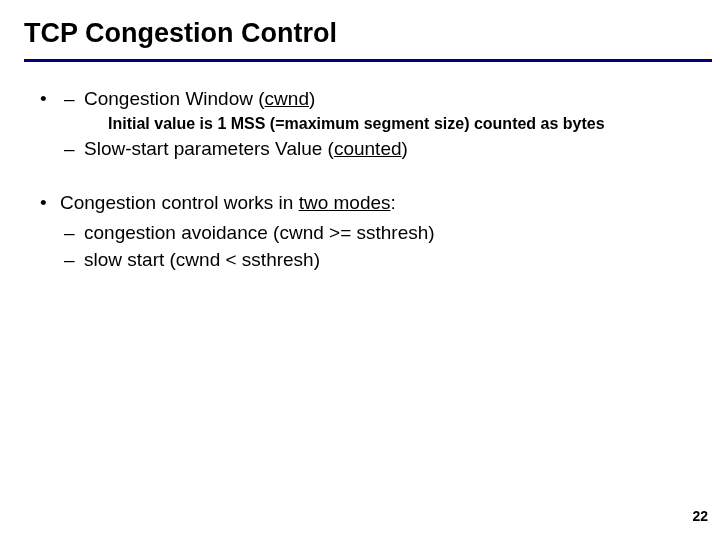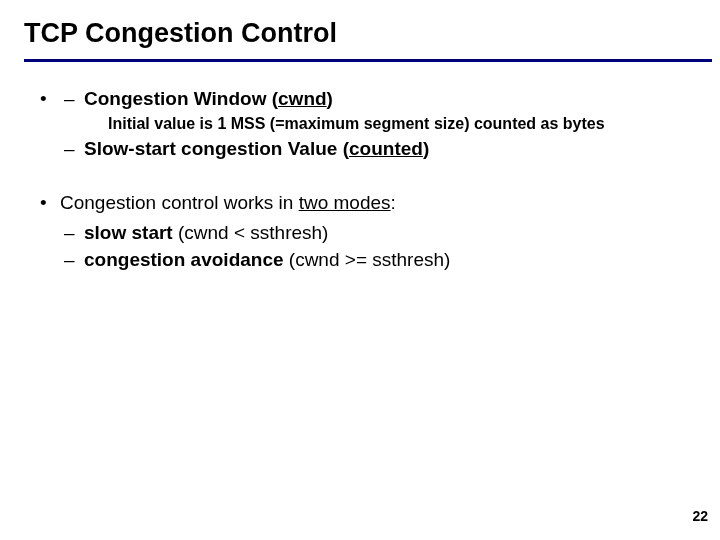--- a/index.html
+++ b/index.html
@@ -8,52 +8,52 @@
   .title { font-size: 27px; font-weight: bold; margin-bottom: 10px; }
   .rule { height: 3px; background: #00007a; margin: 4px 0 24px 0; }
   .content { padding-left: 8px; }
   ul.l1 { list-style: none; }
   ul.l1 > li { position: relative; padding-left: 28px; margin-bottom: 28px; font-size: 19px; line-height: 1.35; }
   ul.l1 > li::before { content: "•"; position: absolute; left: 8px; top: 0; font-size: 19px; }
   ul.l2 { list-style: none; margin-top: 4px; }
   ul.l2 > li { position: relative; padding-left: 24px; font-size: 19px; line-height: 1.35; margin-top: 2px; }
   ul.l2 > li::before { content: "–"; position: absolute; left: 4px; top: 0; }
   .sub { font-size: 16px; padding-left: 24px; margin-top: 2px; line-height: 1.3; font-weight: bold; }
-  .b { font-weight: bold; }
+  .b { font-weight: normal; }
   .u { text-decoration: underline; }
   .pagenum { position: absolute; right: 20px; bottom: 16px; font-size: 14px; font-weight: bold; }
 </style>
 </head>
 <body>
 <div class="slide">
 
   <div class="title">TCP Congestion Control</div>
   <div class="rule"></div>
 
   <div class="content">
     <ul class="l1">
       <li>
         <ul class="l2">
           <li>
             <span class="b"><span>Congestion Window (</span><span class="u">cwnd</span><span>)</span></span>
             <div class="sub">Initial value is 1 MSS (=maximum segment size) counted as bytes</div>
           </li>
           <li>
-            <span class="b"><span>Slow-start congestion Value (</span><span class="u">counted</span><span>)</span></span>
+            <span class="b"><span>Slow-start parameters Value (</span><span class="u">counted</span><span>)</span></span>
           </li>
         </ul>
       </li>
       <li>
         <span><span>Congestion control works in </span><span class="u">two modes</span><span>:</span></span>
         <ul class="l2">
           <li>
-            <span class="b">slow start</span><span> (cwnd &lt; ssthresh)</span>
+            <span class="b">congestion avoidance</span><span> (cwnd &gt;= ssthresh)</span>
           </li>
           <li>
-            <span class="b">congestion avoidance</span><span> (cwnd &gt;= ssthresh)</span>
+            <span class="b">slow start</span><span> (cwnd &lt; ssthresh)</span>
           </li>
         </ul>
       </li>
     </ul>
   </div>
 
   <div class="pagenum">22</div>
 </div>
 
 </body></html>

